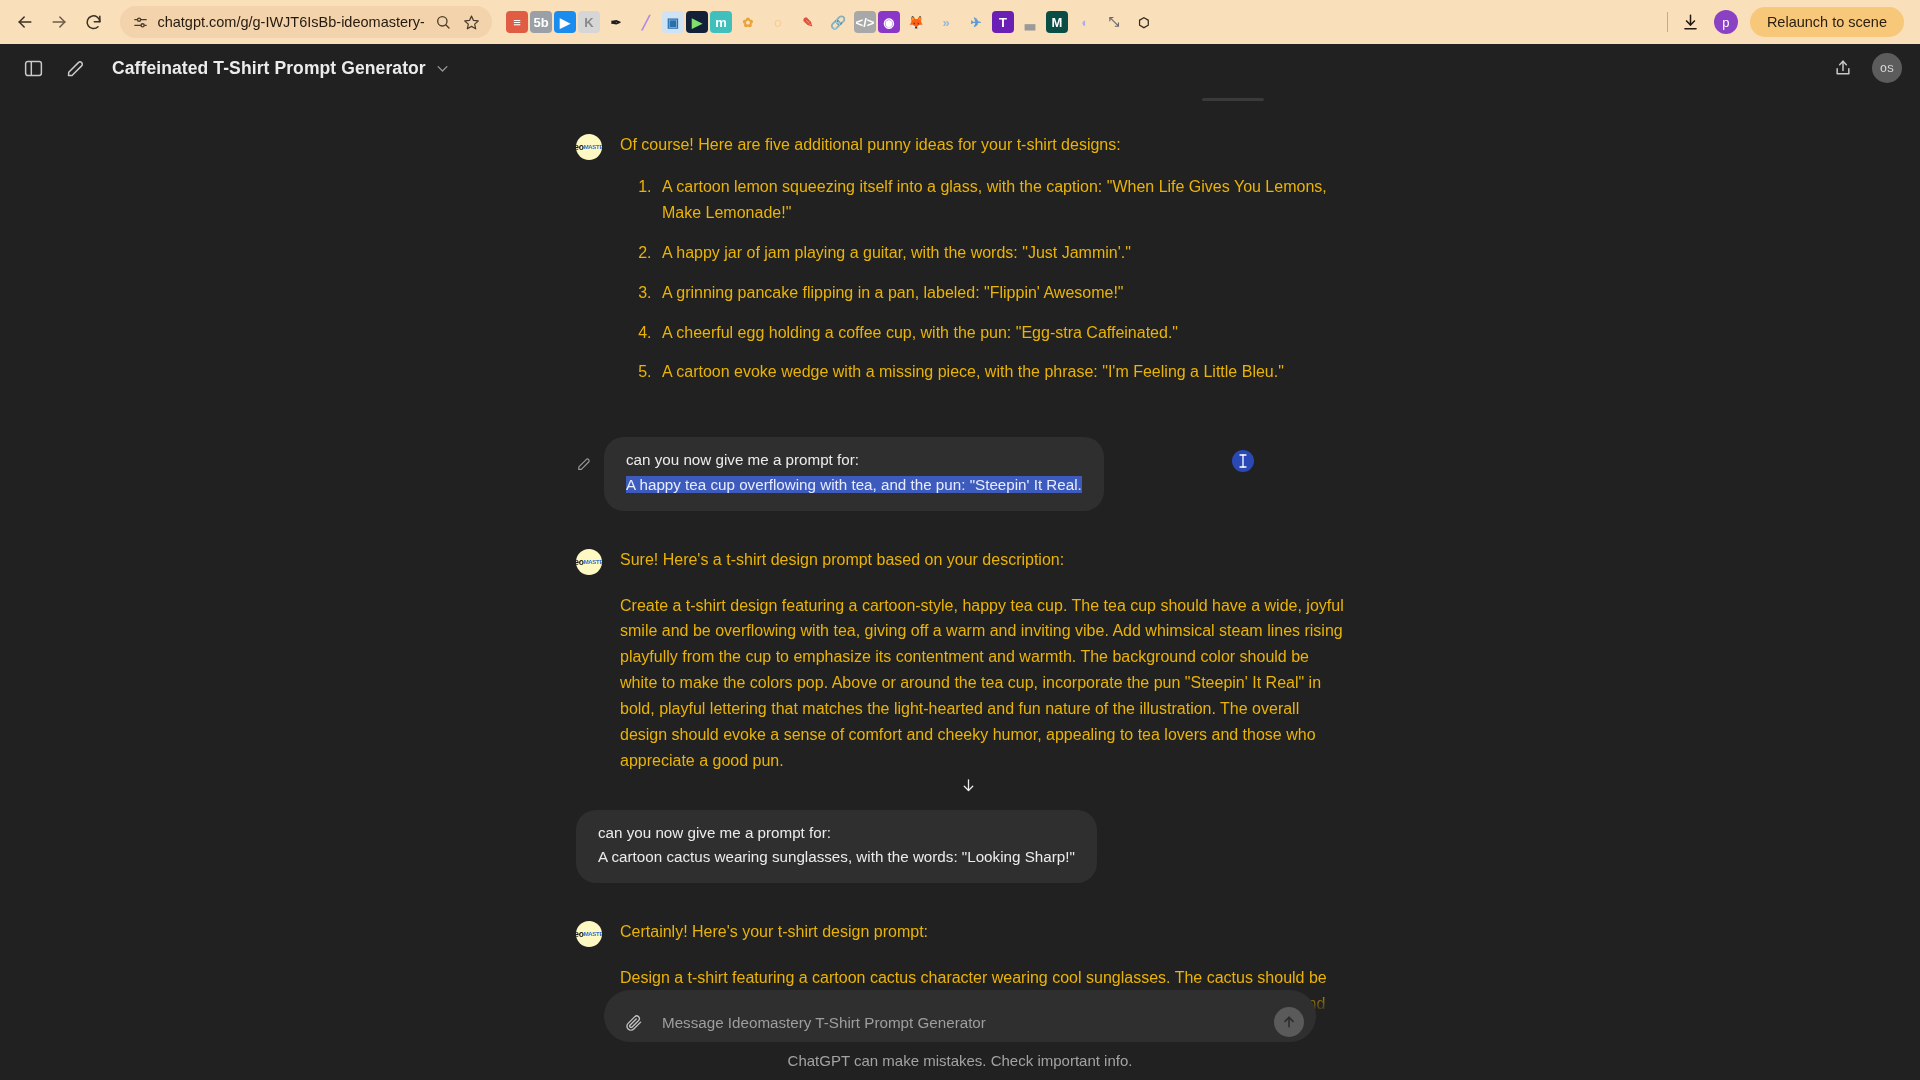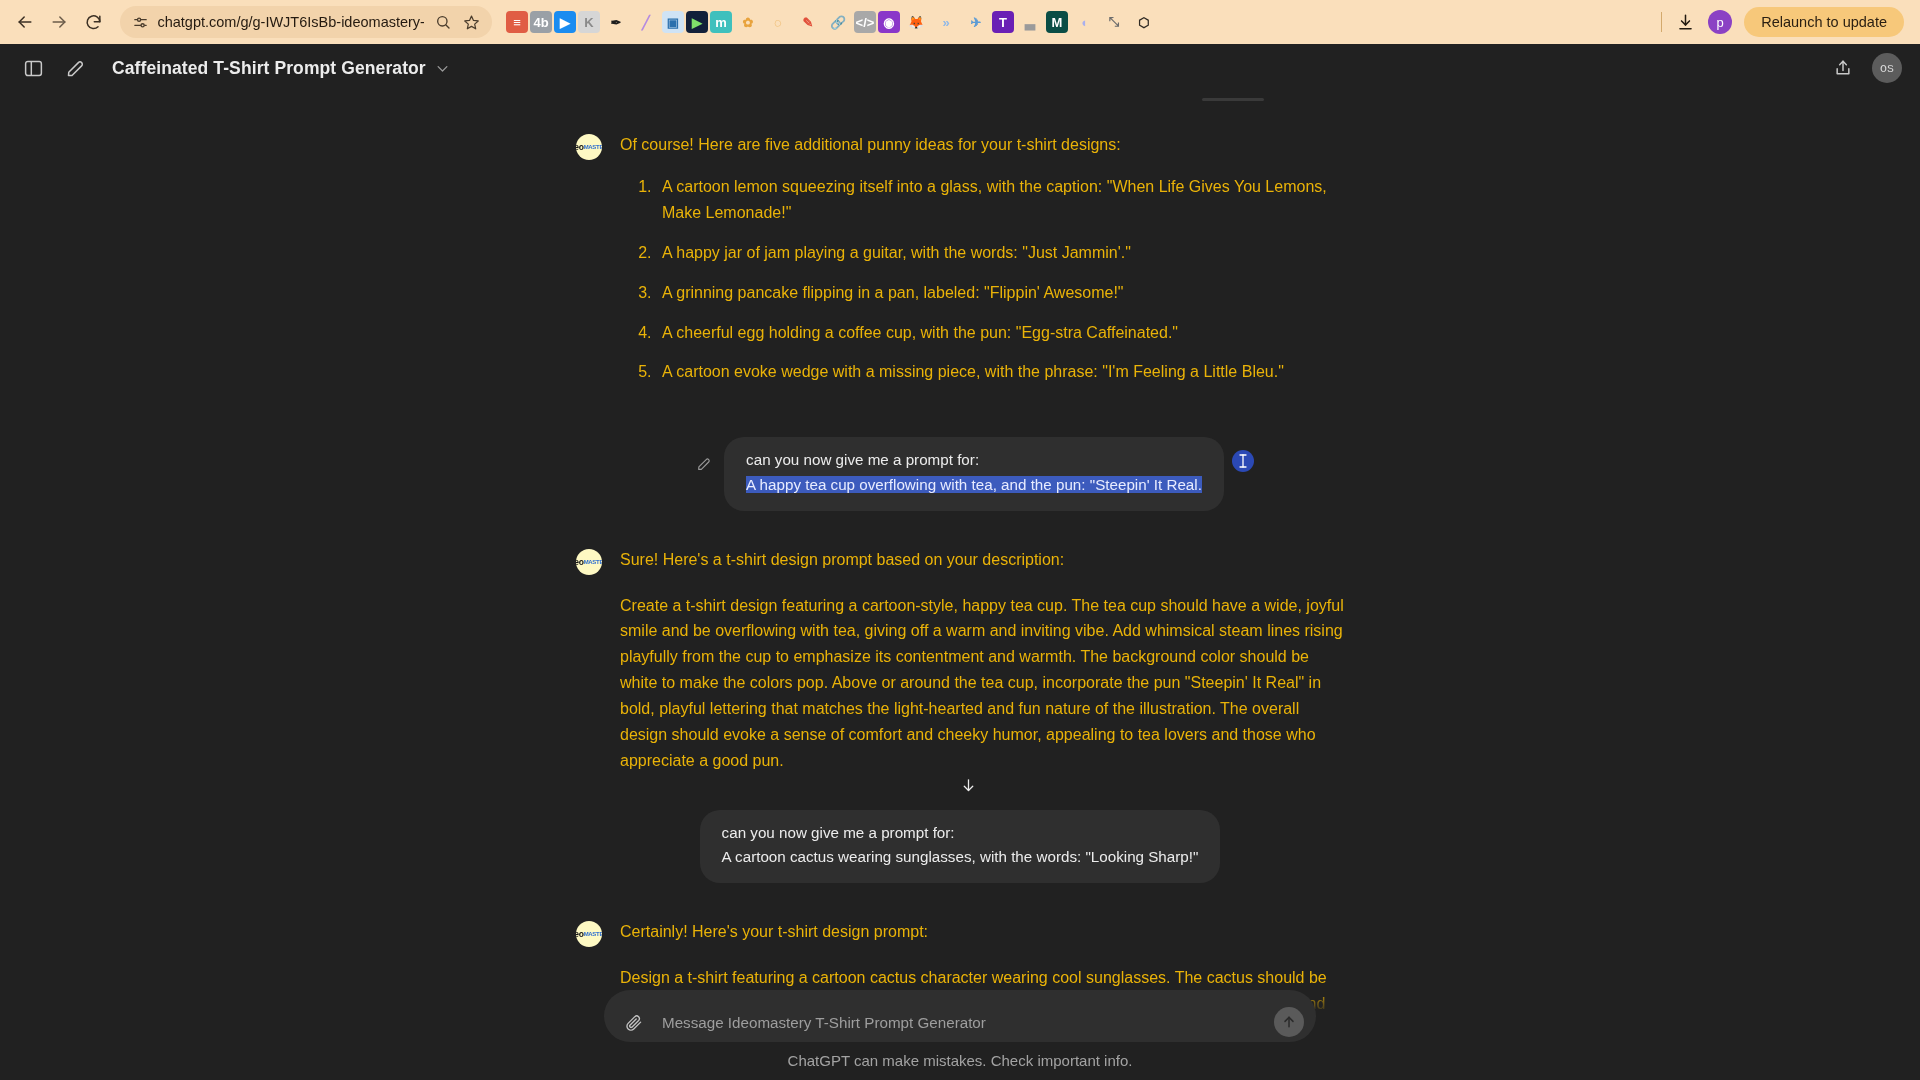--- a/index.html
+++ b/index.html
@@ -146,21 +146,21 @@
   .bot-avatar .l2 { font-size: 6px; font-weight: bold; color:#2f6fd0; line-height: 6px; letter-spacing:-.3px;}
 
   .msg-body { flex: 1 1 auto; color: #eab308; font-size: 16px; line-height: 1.62; }
   .msg-body p { margin: 0; }
   .msg-body p + p { margin-top: 20px; }
   .msg-body ol { margin: 16px 0 0 0; padding-left: 36px; }
   .msg-body ol li { margin-bottom: 14px; padding-left: 6px; }
 
   .msg-user-row {
     display: flex; align-items: flex-start;
-    justify-content: center;
+    justify-content: flex-start;
     margin-top: 32px;
     gap: 12px;
   }
   .edit-icon { color:#9a9a9a; margin-top: 19px; flex:0 0 auto;}
   .user-bubble {
     background: #2f2f2f;
     border-radius: 20px;
     padding: 11px 22px 13px 22px;
     color: #ececec;
     font-size: 15.2px;
@@ -269,21 +269,21 @@
     </span>
     <span class="omni-icon" style="margin-left:6px">
       <svg width="17" height="17" viewBox="0 0 24 24" fill="none" stroke="currentColor" stroke-width="1.7" stroke-linejoin="round">
           <polygon points="12 3 14.8 9.1 21.5 9.8 16.5 14.3 17.9 20.9 12 17.5 6.1 20.9 7.5 14.3 2.5 9.8 9.2 9.1"></polygon>
         </svg>
     </span>
   </div>
 
   <div id="ext-bar">
       <div class="ext-icon" style="background: rgb(224, 93, 68); color: rgb(255, 255, 255); width: 22px; height: 22px;">≡</div>
-      <div class="ext-icon" style="background: rgb(154, 160, 166); color: rgb(255, 255, 255); width: 22px; height: 22px;">4b</div>
+      <div class="ext-icon" style="background: rgb(154, 160, 166); color: rgb(255, 255, 255); width: 22px; height: 22px;">5b</div>
       <div class="ext-icon" style="background: rgb(26, 140, 240); color: rgb(255, 255, 255); width: 22px; height: 22px;">▶</div>
       <div class="ext-icon" style="background: rgb(214, 214, 214); color: rgb(138, 138, 138); width: 22px; height: 22px;">K</div>
       <div class="ext-icon" style="background: transparent; color: rgb(29, 29, 29);">✒</div>
       <div class="ext-icon" style="background: transparent; color: rgb(180, 138, 224);">╱</div>
       <div class="ext-icon" style="background: rgb(207, 227, 245); color: rgb(42, 111, 173); width: 22px; height: 22px;">▣</div>
       <div class="ext-icon" style="background: rgb(18, 32, 58); color: rgb(127, 224, 106); width: 22px; height: 22px;">▶</div>
       <div class="ext-icon" style="background: rgb(63, 192, 189); color: rgb(255, 255, 255); width: 22px; height: 22px;">m</div>
       <div class="ext-icon" style="background: transparent; color: rgb(232, 163, 61);">✿</div>
       <div class="ext-icon" style="background: transparent; color: rgb(232, 163, 61);">◌</div>
       <div class="ext-icon" style="background: transparent; color: rgb(225, 79, 58);">✎</div>
@@ -303,21 +303,21 @@
 
   <div class="ext-sep"></div>
   <div class="nav-btn" style="color:#221a10">
     <svg width="19" height="19" viewBox="0 0 24 24" fill="none" stroke="currentColor" stroke-width="1.9" stroke-linecap="round" stroke-linejoin="round">
         <line x1="12" y1="3" x2="12" y2="15"></line>
         <polyline points="7 10 12 15 17 10"></polyline>
         <line x1="5" y1="20" x2="19" y2="20"></line>
       </svg>
   </div>
   <div class="profile-dot" style="margin:0 6px">p</div>
-  <div id="relaunch-btn">Relaunch to update</div>
+  <div id="relaunch-btn">Relaunch to scene</div>
 </div>
 
 <div id="app-header">
   <div class="hdr-icon">
     <svg width="21" height="21" viewBox="0 0 24 24" fill="none" stroke="currentColor" stroke-width="1.7">
         <rect x="3" y="4" width="18" height="16" rx="2.5"></rect>
         <line x1="9.5" y1="4" x2="9.5" y2="20"></line>
       </svg>
   </div>
   <div class="hdr-icon" style="margin-left:12px">

